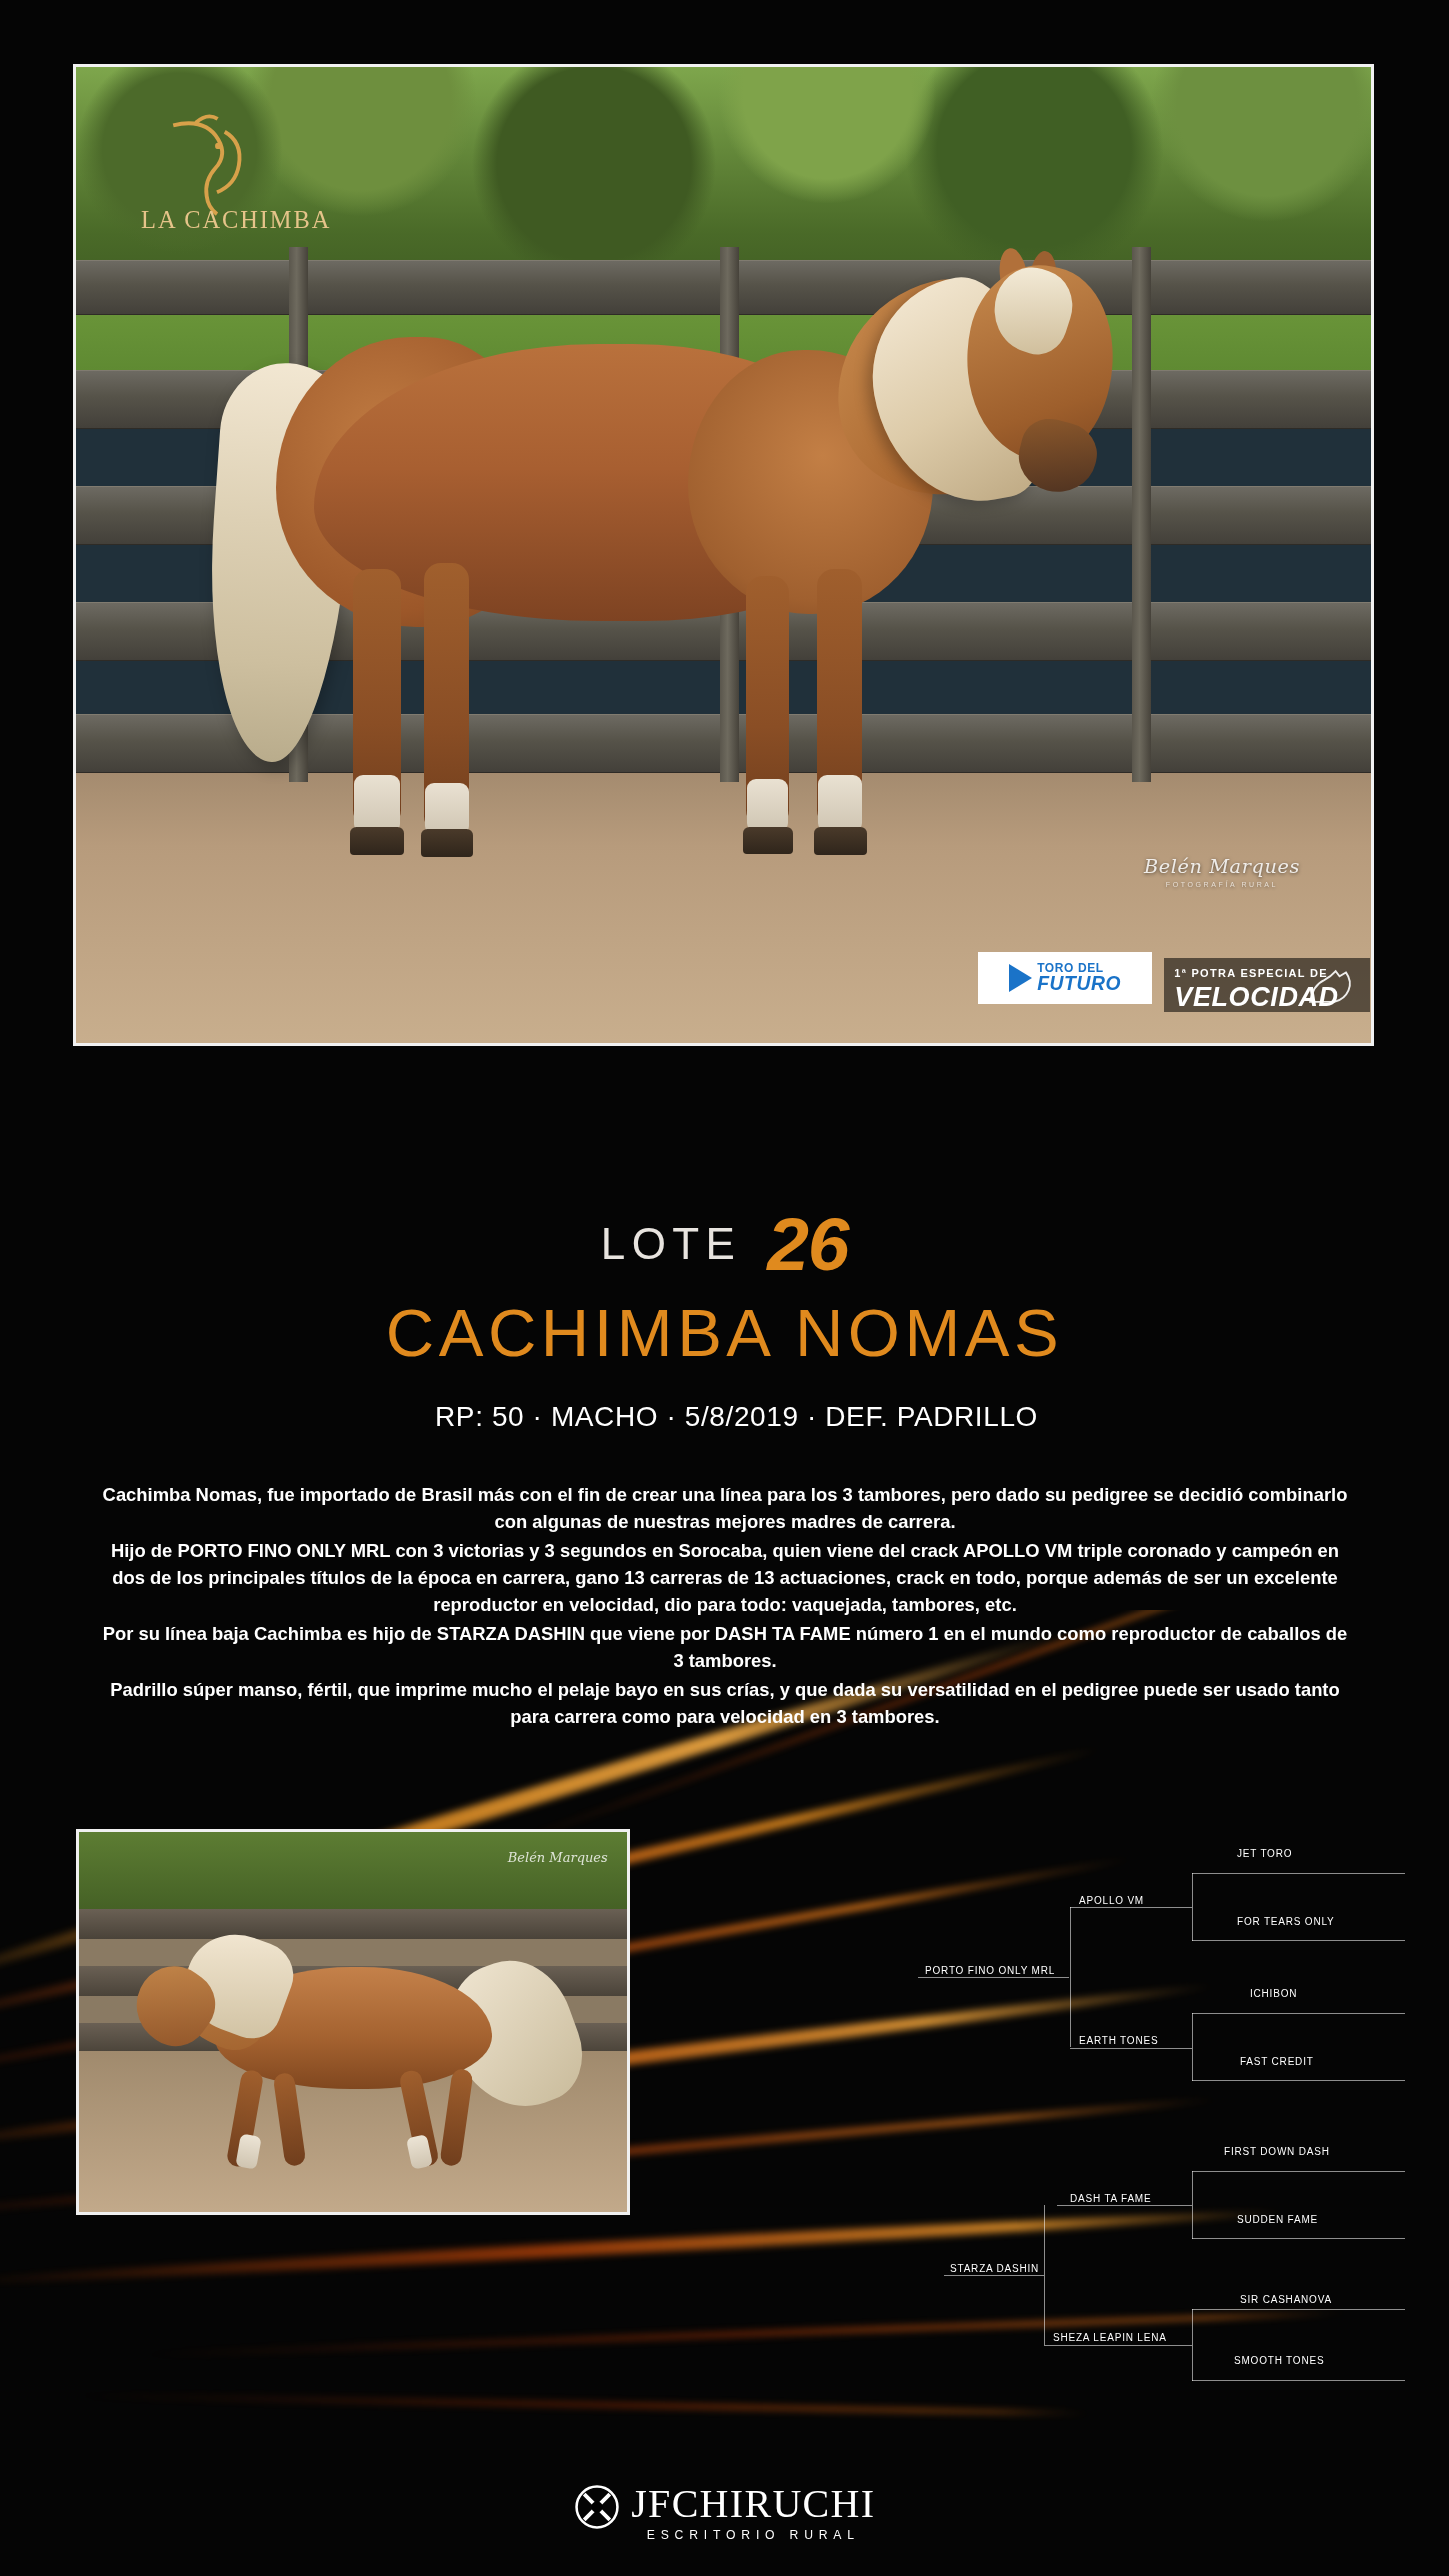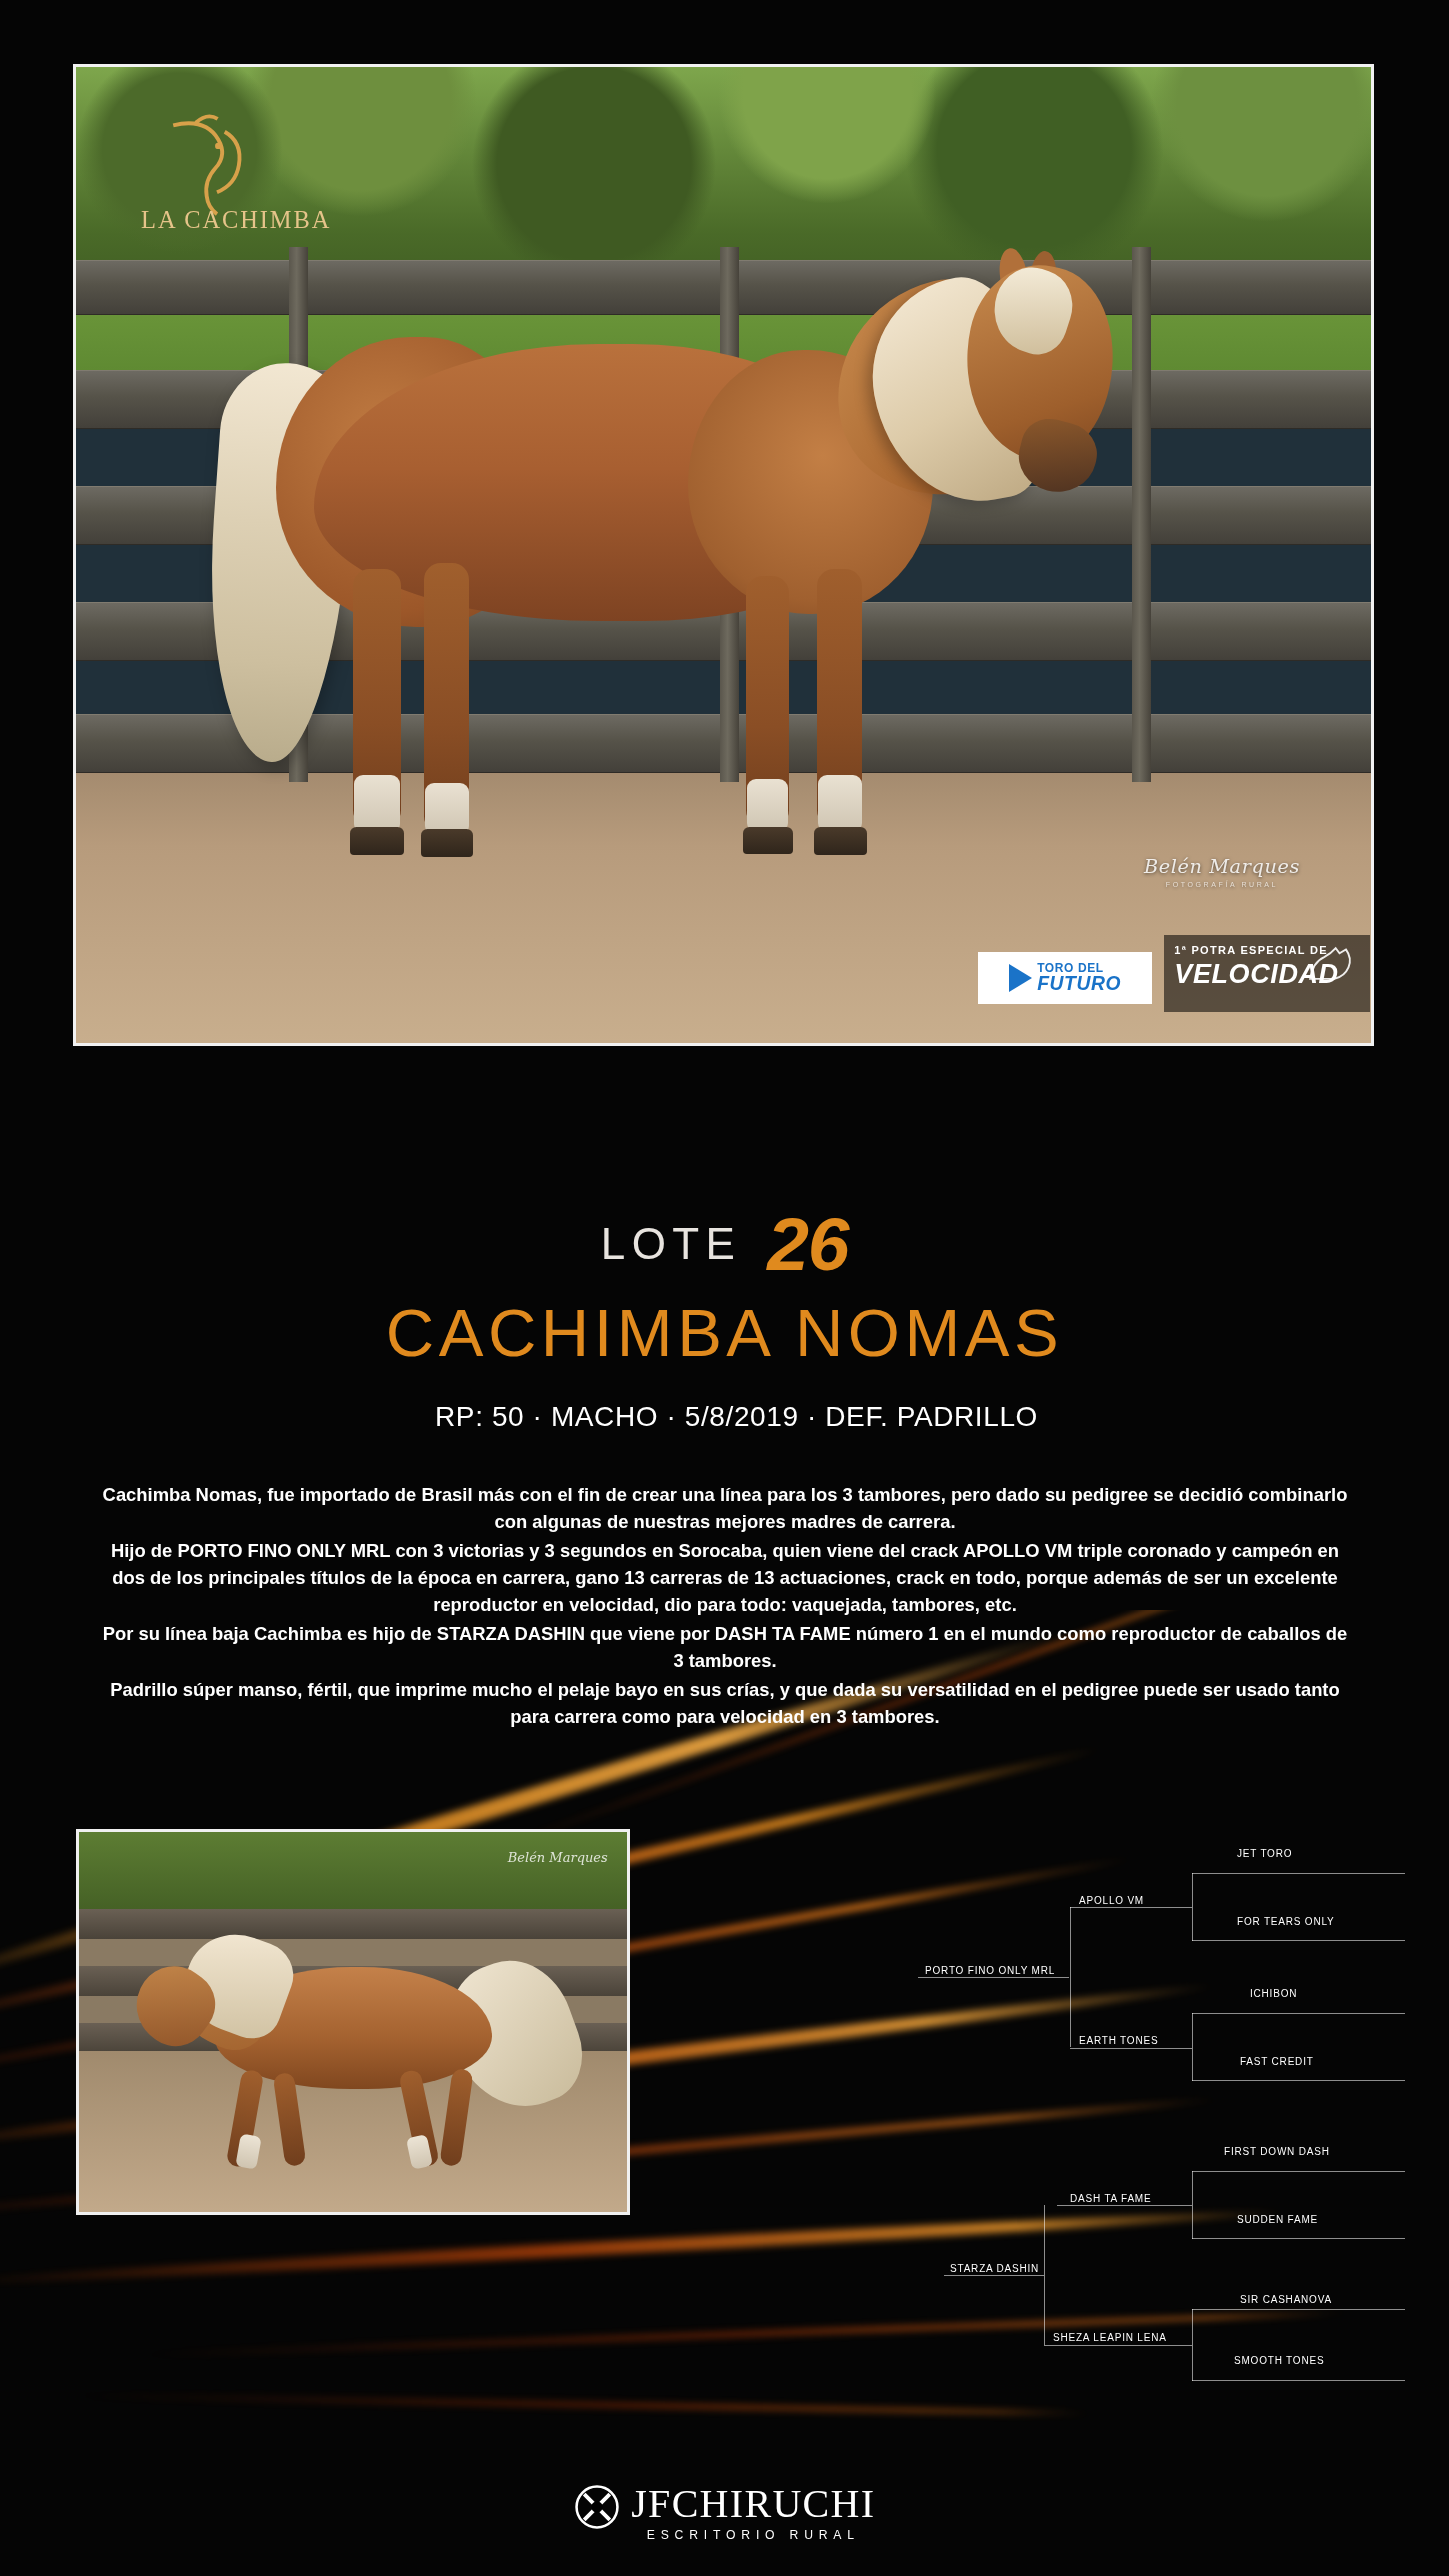--- a/index.html
+++ b/index.html
@@ -198,21 +198,21 @@
   }
   .badge-futuro .bf-text { line-height: 1; text-align: left; }
   .badge-futuro .bf-top {
     font-size: 12px; color: #1a73c8; font-weight: bold; letter-spacing: 0.6px;
   }
   .badge-futuro .bf-bottom {
     font-size: 19.3px; color: #1a73c8; font-weight: bold; font-style: italic; letter-spacing: 0.6px;
   }
   .badge-velocidad {
     position: absolute; left: 1088px; bottom: 31px;
-    width: 206px; height: 77px;
+    width: 206px; height: 54px;
     background: rgba(0,0,0,0.55);
     color: #fff;
     padding: 9px 10.3px;
   }
   .badge-velocidad .bv-top { font-size: 11px; letter-spacing: 1.3px; font-weight: bold; }
   .badge-velocidad .bv-main {
     font-size: 27px; font-weight: bold; font-style: italic; letter-spacing: 0.6px; margin-top: 2.6px;
   }
   .badge-velocidad .bv-horse {
     position: absolute; right: 10.3px; top: 9px; width: 55px; height: 39px; opacity: .9;

